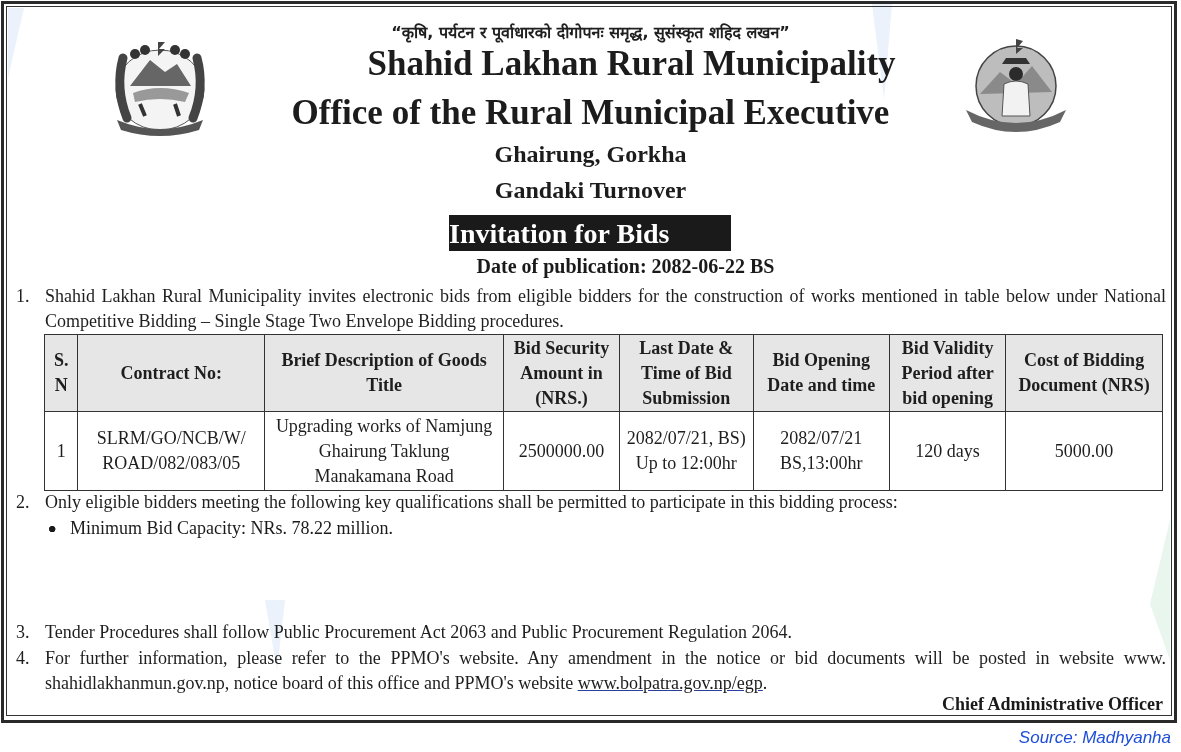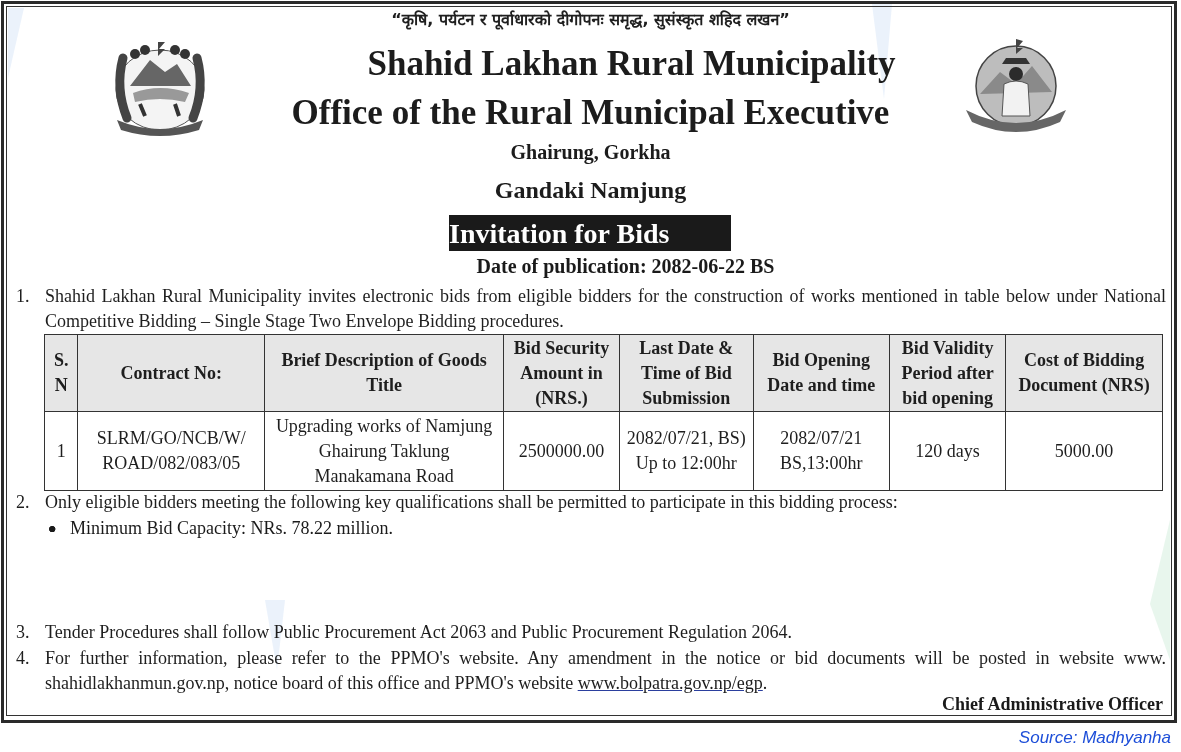--- a/index.html
+++ b/index.html
@@ -21,29 +21,29 @@
   .wm1 { left: 872px; top: 4px; width: 20px; height: 95px; clip-path: polygon(0 0,100% 0,60% 100%); }
   .wm2 { left: 265px; top: 600px; width: 20px; height: 70px; clip-path: polygon(0 0,100% 0,60% 100%); }
   .wm3 { left: 1150px; top: 520px; width: 20px; height: 140px; background:#d6eede; clip-path: polygon(100% 0,100% 100%,0 60%); }
   .wm4 { left: 8px; top: 8px; width: 16px; height: 70px; clip-path: polygon(0 0,100% 0,0 100%); }
 
   .emblem { position: absolute; width: 110px; height: 100px; }
   .emblem-left { left: 105px; top: 38px; }
   .emblem-right { left: 960px; top: 36px; }
 
   .motto {
-    position: absolute; top: 8px; left: 0; width: 1181px; text-align: center;
+    position: absolute; top: 21px; left: 0; width: 1181px; text-align: center;
     font-family: "DejaVu Sans", sans-serif; font-size: 16px; font-weight: bold; color: #1f1f1f;
   }
   .title-1, .title-2, .sub-1, .sub-2 {
     position: absolute; left: 0; width: 1181px; text-align: center; font-weight: bold; color: #1c1c1c;
   }
   .title-1 { top: 44px; font-size: 35px; padding-left: 41px; }
   .title-2 { top: 93px; font-size: 35px; }
-  .sub-1 { top: 141px; font-size: 20px; }
+  .sub-1 { top: 141px; font-size: 24px; }
   .sub-2 { top: 177px; font-size: 24px; }
 
   .ifb-banner {
     position: absolute; left: 449px; top: 215px; width: 282px; height: 36px; background: #1a1a1a;
     color: #ffffff; font-size: 28px; font-weight: bold; text-align: left; line-height: 37px;
   }
   .pub-date {
     position: absolute; top: 255px; left: 0; width: 1181px; text-align: center;
     font-size: 20px; font-weight: bold; padding-left: 35px;
   }
@@ -120,21 +120,21 @@
     <circle cx="56" cy="38" r="7" fill="#2b2b2b"></circle>
     <path d="M44 48 Q56 42 68 48 L70 80 L42 80 Z" fill="#f2f2f2" stroke="#555" stroke-width="1"></path>
     <path d="M6 74 Q56 100 106 74 L100 86 Q56 106 12 86 Z" fill="#666"></path>
   </svg>
 </div>
 
 <div class="motto">“कृषि, पर्यटन र पूर्वाधारको दीगोपनः समृद्ध, सुसंस्कृत शहिद लखन”</div>
 <div class="title-1">Shahid Lakhan Rural Municipality</div>
 <div class="title-2">Office of the Rural Municipal Executive</div>
 <div class="sub-1">Ghairung, Gorkha</div>
-<div class="sub-2">Gandaki Namjung</div>
+<div class="sub-2">Gandaki Turnover</div>
 
 <div class="ifb-banner">Invitation for Bids</div>
 <div class="pub-date">Date of publication: 2082-06-22 BS</div>
 
 <div class="para p1">
   <span class="num">1.</span>
   <span class="txt">Shahid Lakhan Rural Municipality invites electronic bids from eligible bidders for the construction of works mentioned in table below under National Competitive Bidding – Single Stage Two Envelope Bidding procedures.</span>
 </div>
 
 <table class="bid">

